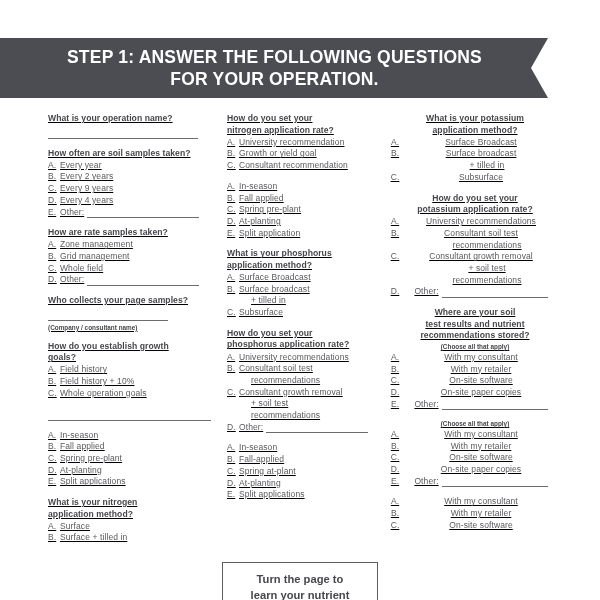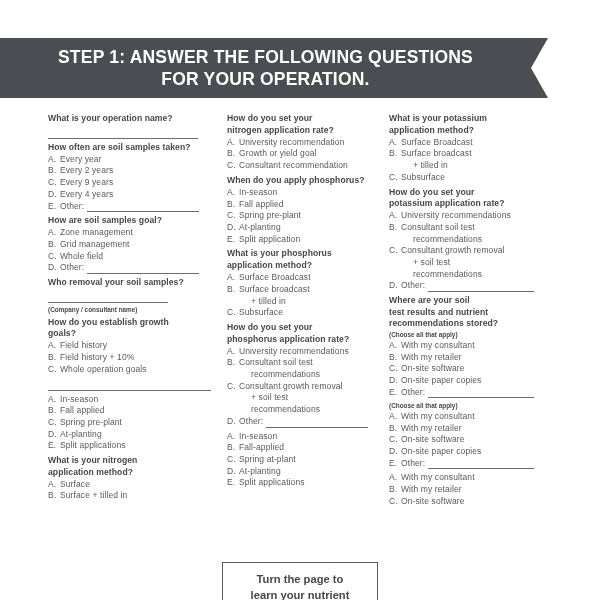--- a/index.html
+++ b/index.html
@@ -51,40 +51,42 @@
     flex-direction: column;
     align-items: center;
     justify-content: center;
     color: #ffffff;
     font-weight: bold;
     font-size: 17.5px;
     line-height: 22px;
     letter-spacing: 0.2px;
     text-align: center;
     white-space: pre-line;
+    padding-left: 9px;
   }
 
   
   #columns {
     position: absolute;
     left: 0;
     top: 113px;
     width: 600px;
     height: 487px;
   }
   .column {
     position: absolute;
     top: 0;
   }
   #col-1 { left: 48px;  width: 170px; }
   #col-2 { left: 227px; width: 160px; }
-  #col-3 { left: 389px; width: 172px; }
+  #col-3 { left: 389px; width: 172px; text-align: center; }
 
   .q-block {
-    margin-bottom: 3px;
+    margin-bottom: 9px;
+    text-decoration: underline;
   }
   .q-title {
     font-size: 8.6px;
     font-weight: bold;
     color: #46474b;
     line-height: 11.6px;
     letter-spacing: 0.05px;
     margin-bottom: 0.5px;
     white-space: pre-line;
   }
@@ -190,40 +192,40 @@
         <div class="opt">
           <span class="letter">D.</span>
           <span class="text">Every 4 years</span>
         </div>
         <div class="opt">
           <span class="letter">E.</span>
           <span class="text">Other:<span class="rule" style="width: 112px; margin-left: 3px;"></span></span>
         </div>
       </div>
       <div class="q-block">
-        <div class="q-title">How are soil samples goal?</div>
+        <div class="q-title">How are rate samples taken?</div>
         <div class="opt">
           <span class="letter">A.</span>
           <span class="text">Zone management</span>
         </div>
         <div class="opt">
           <span class="letter">B.</span>
           <span class="text">Grid management</span>
         </div>
         <div class="opt">
           <span class="letter">C.</span>
           <span class="text">Whole field</span>
         </div>
         <div class="opt">
           <span class="letter">D.</span>
           <span class="text">Other:<span class="rule" style="width: 112px; margin-left: 3px;"></span></span>
         </div>
       </div>
       <div class="q-block">
-        <div class="q-title">Who removal your soil samples?</div>
+        <div class="q-title">Who collects your page samples?</div>
         <div class="fill-line short"></div>
         <div class="q-sub">(Company / consultant name)</div>
       </div>
       <div class="q-block">
         <div class="q-title">How do you establish growth
      goals?</div>
         <div class="opt">
           <span class="letter">A.</span>
           <span class="text">Field history</span>
         </div>
@@ -285,21 +287,20 @@
         <div class="opt">
           <span class="letter">B.</span>
           <span class="text">Growth or yield goal</span>
         </div>
         <div class="opt">
           <span class="letter">C.</span>
           <span class="text">Consultant recommendation</span>
         </div>
       </div>
       <div class="q-block">
-        <div class="q-title">When do you apply phosphorus?</div>
         <div class="opt">
           <span class="letter">A.</span>
           <span class="text">In-season</span>
         </div>
         <div class="opt">
           <span class="letter">B.</span>
           <span class="text">Fall applied</span>
         </div>
         <div class="opt">
           <span class="letter">C.</span>

